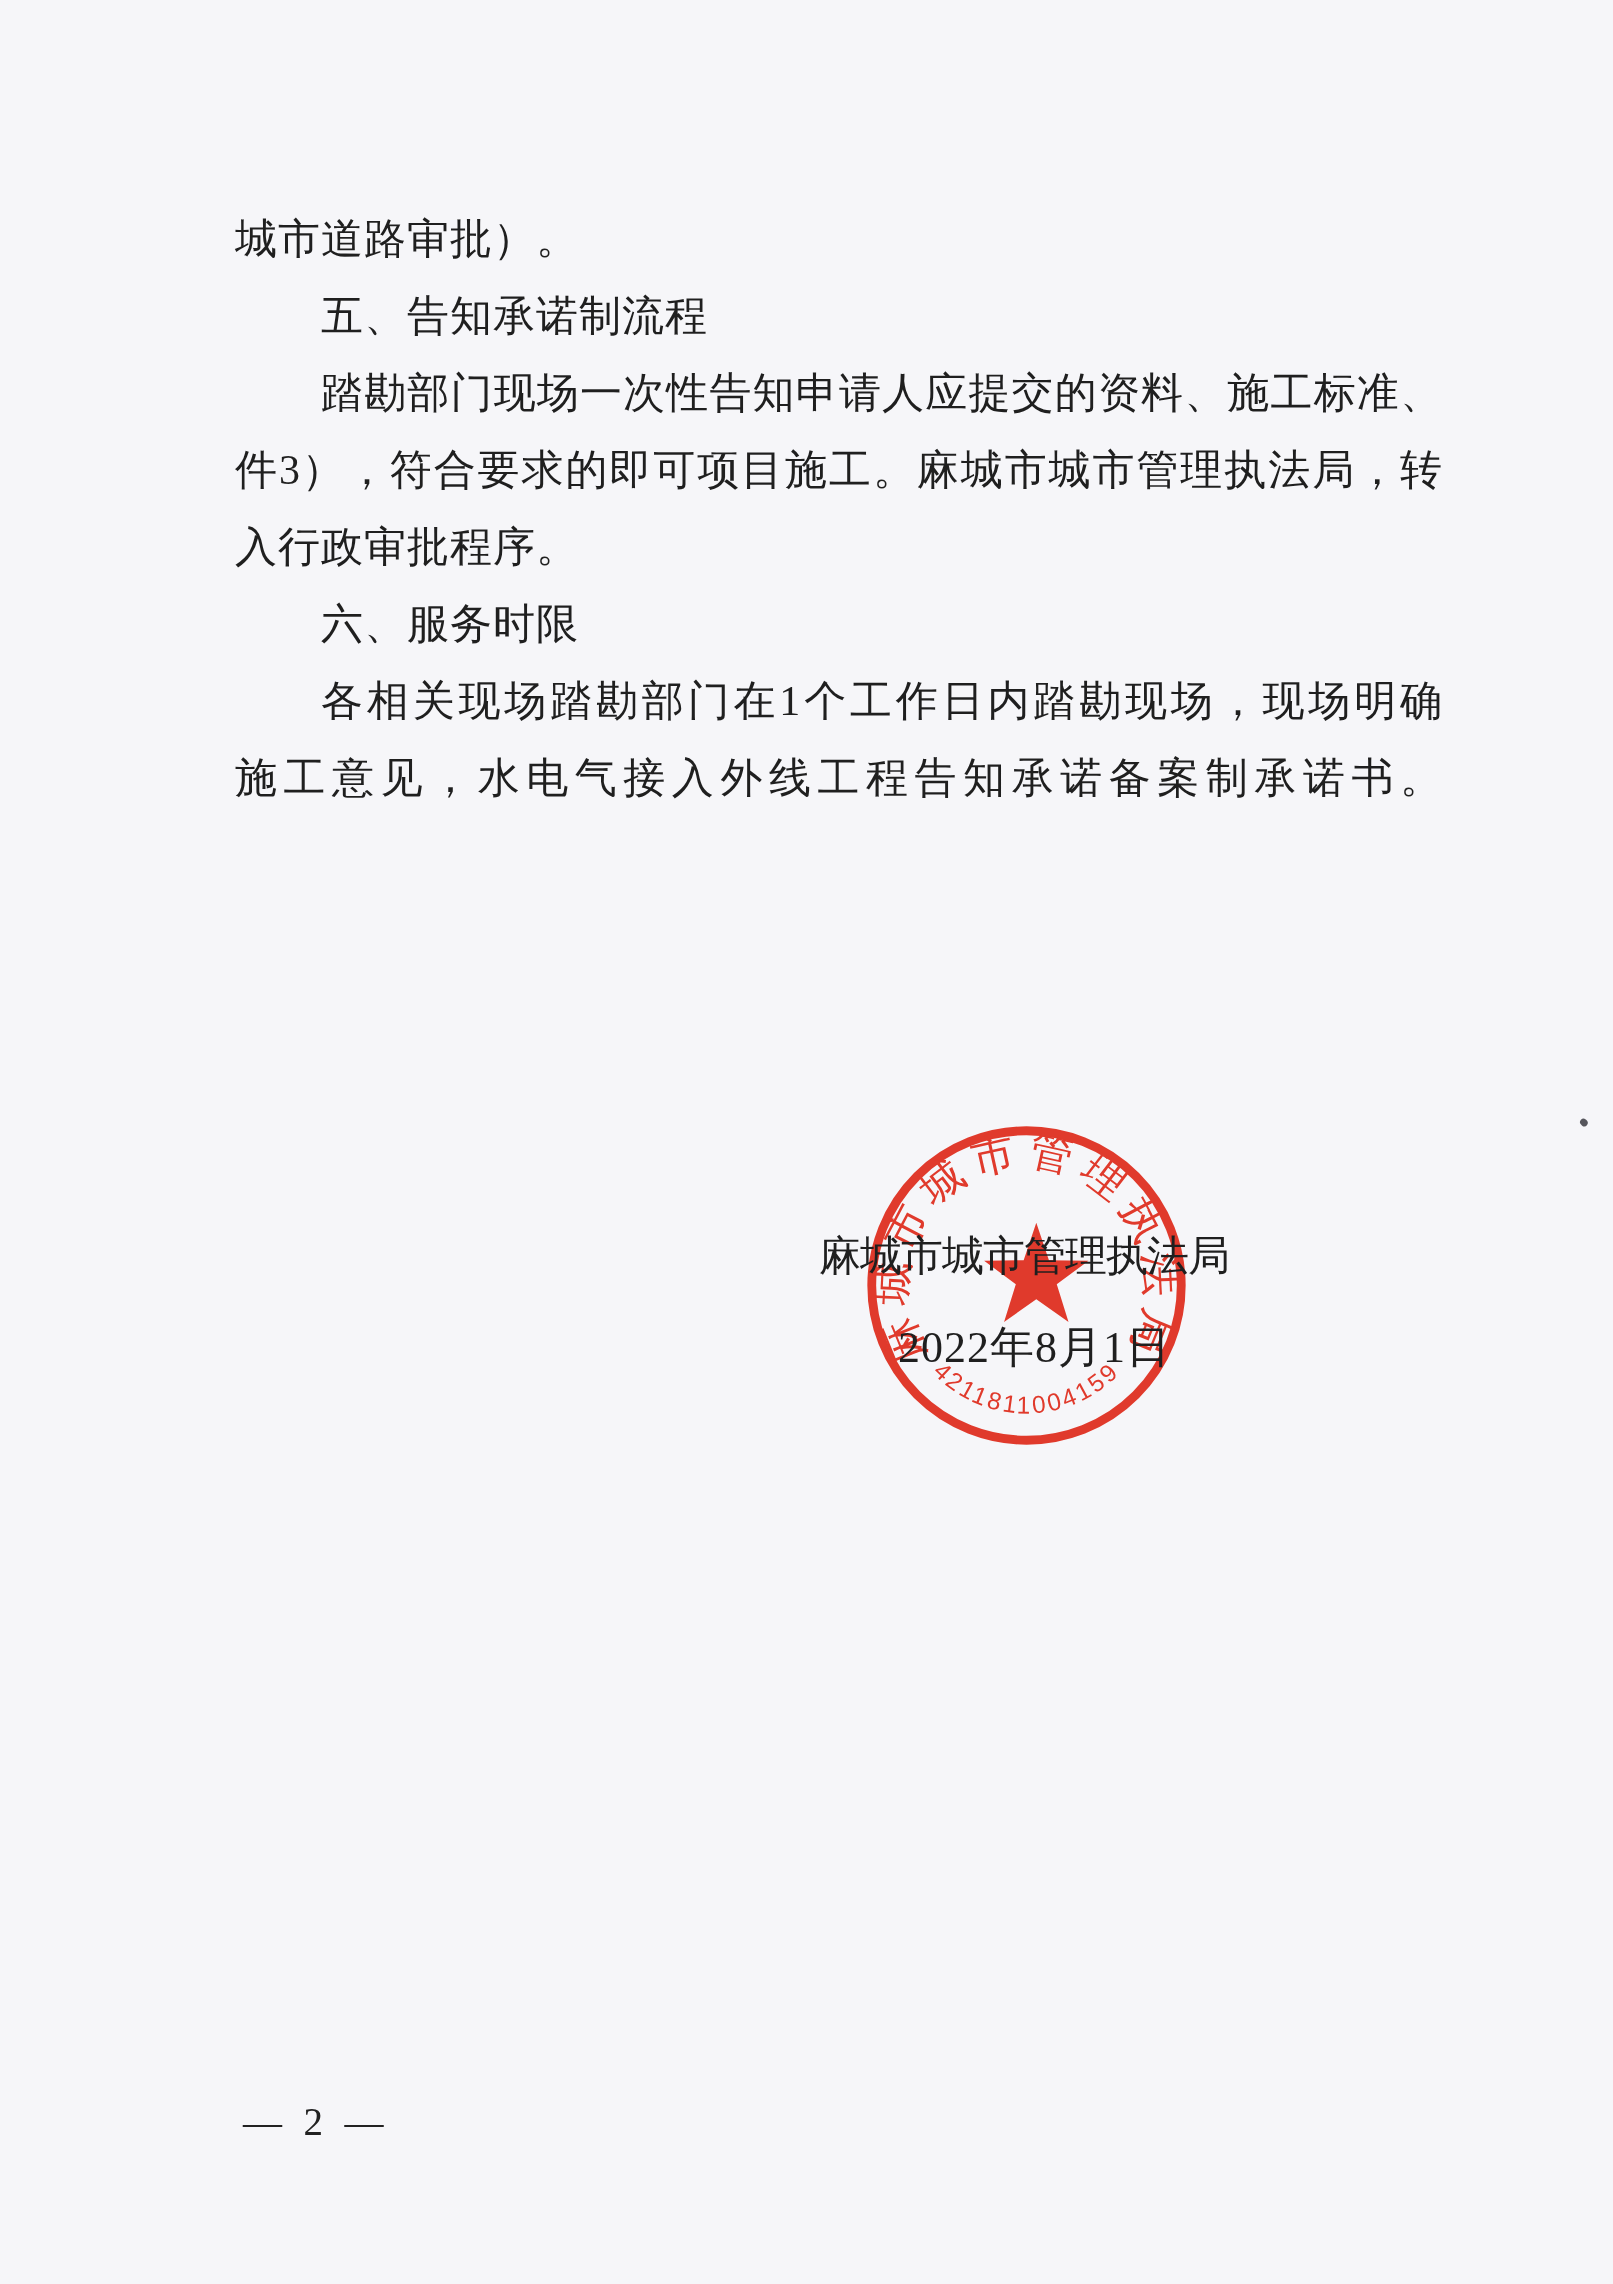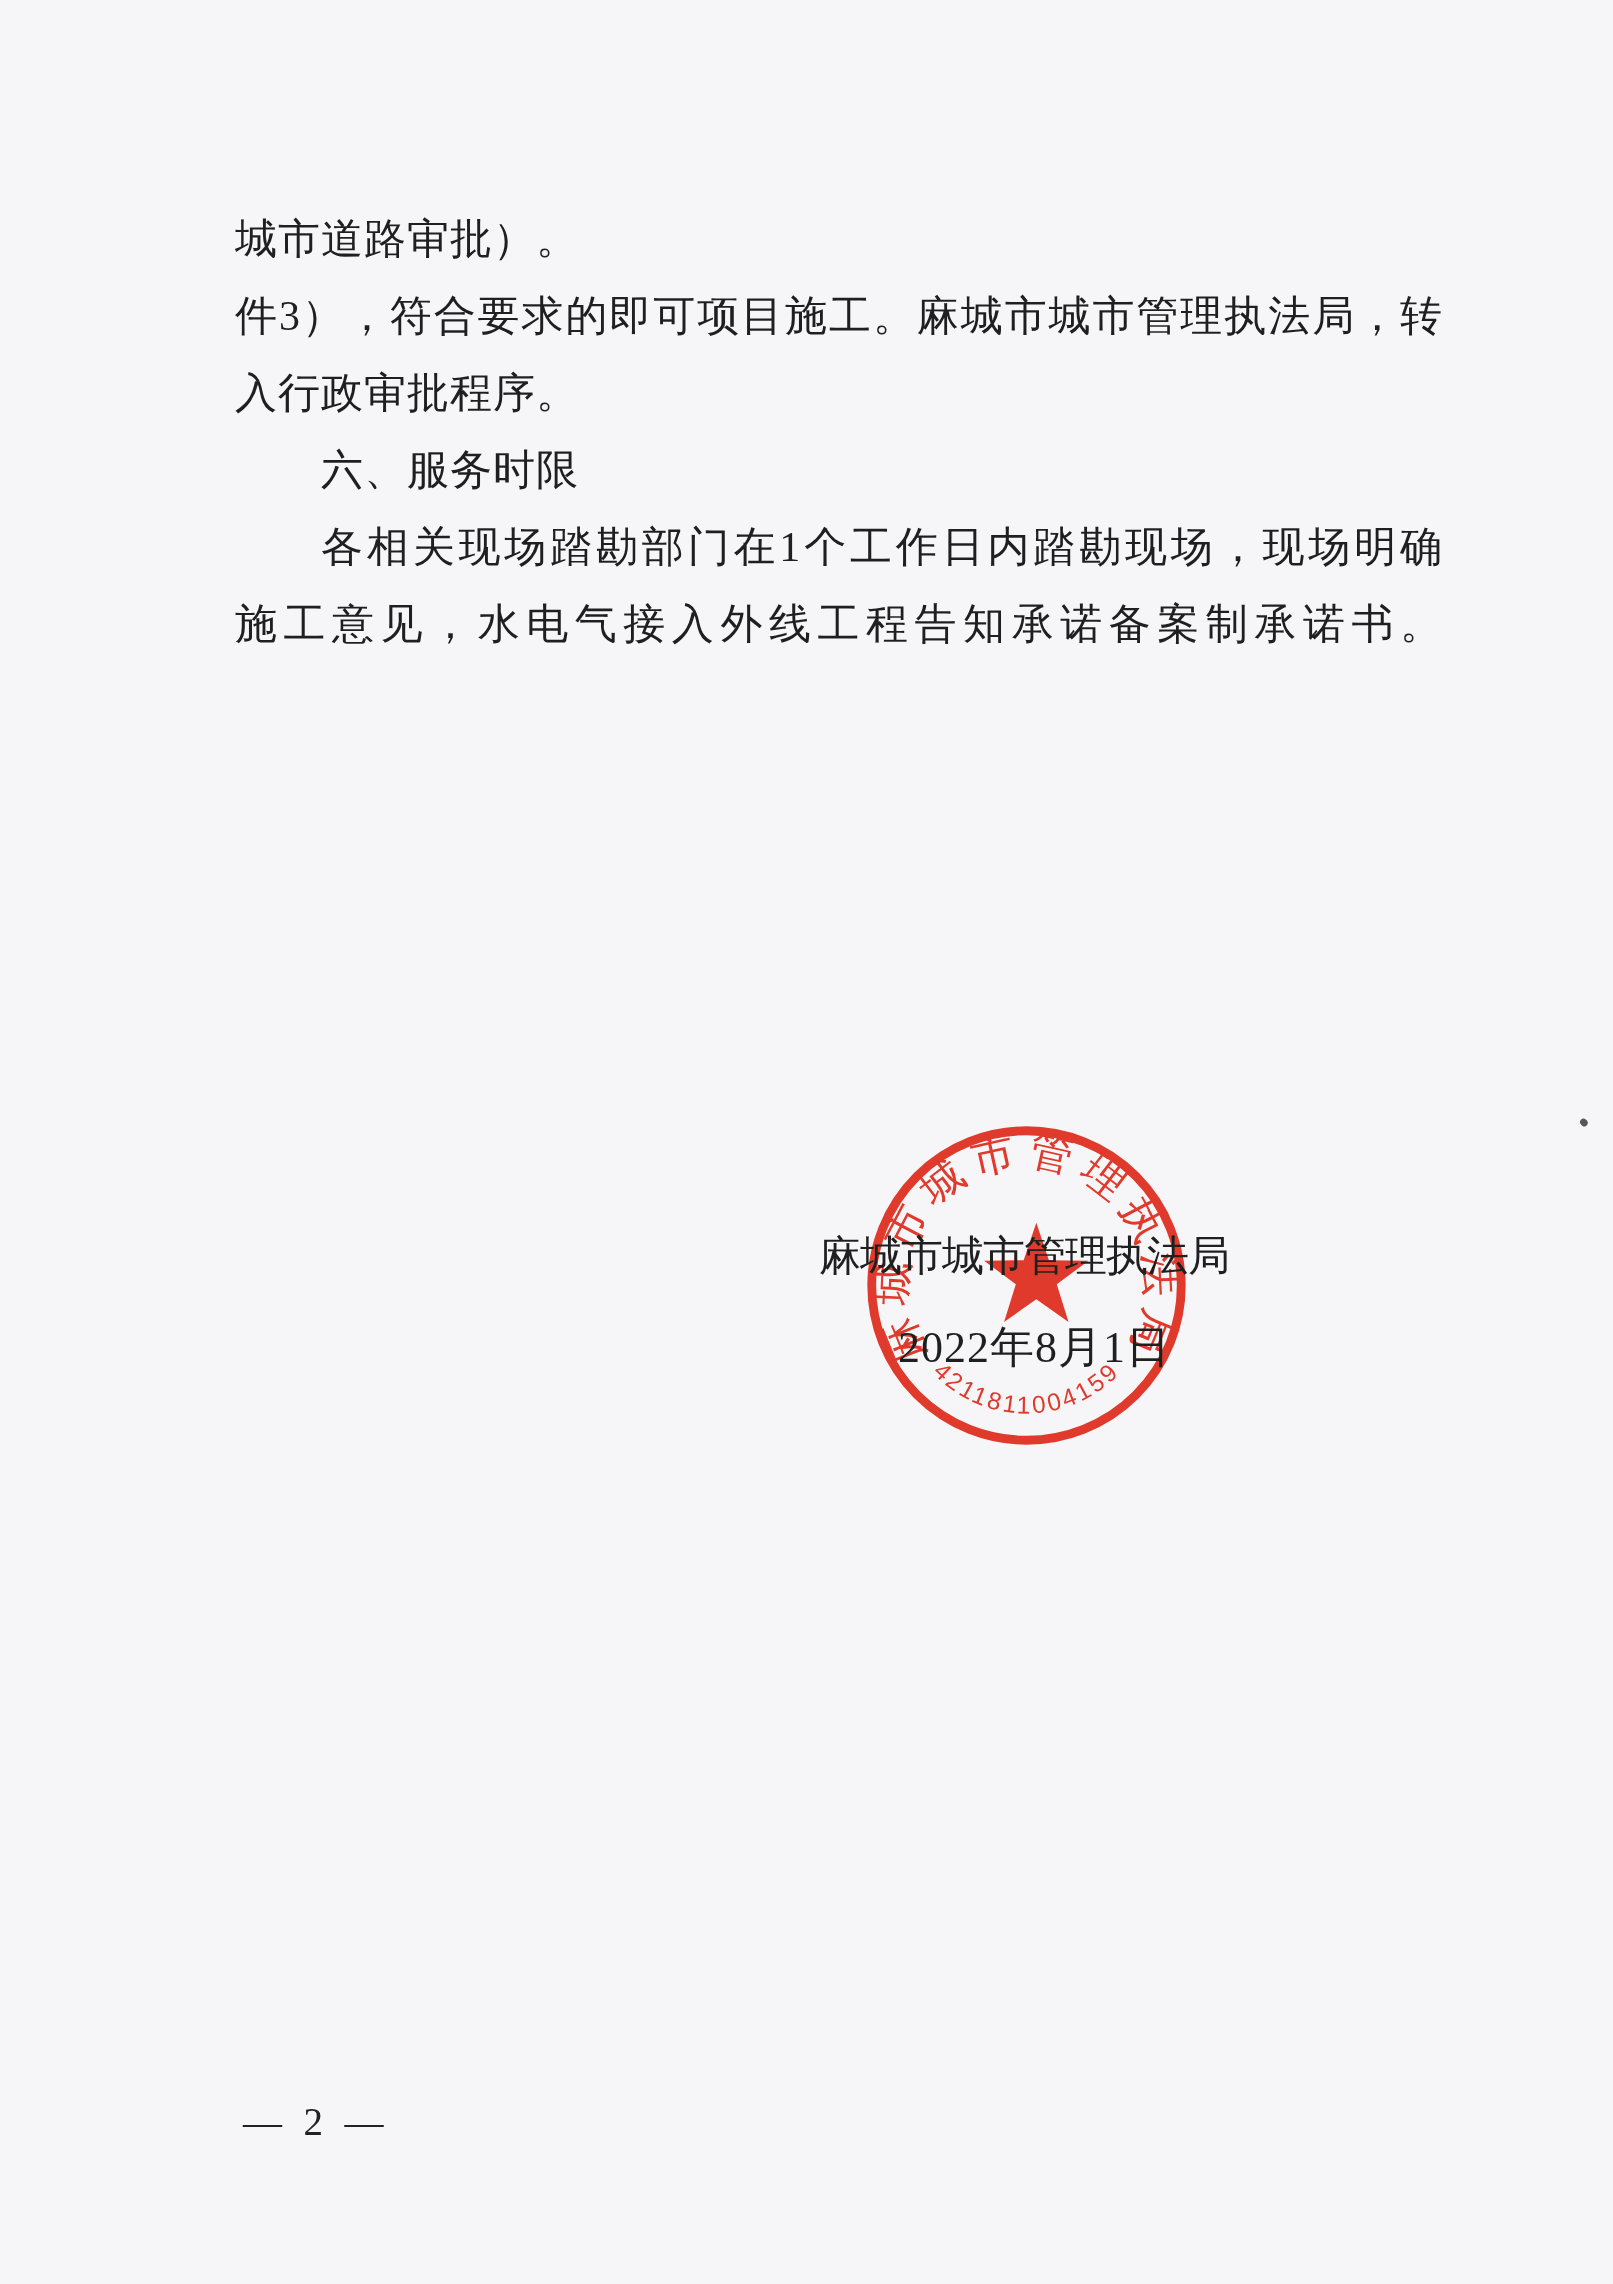--- a/index.html
+++ b/index.html
@@ -62,20 +62,22 @@
     opacity:.85;
   }
 </style>
 </head>
 <body>
 
 <div class="page">
 
   <div class="text-block">
     <div class="line">城市道路审批）。</div>
+    <div class="line indent">五、告知承诺制流程</div>
+    <div class="line fill indent">踏勘部门现场一次性告知申请人应提交的资料、施工标准、</div>
     <div class="line fill">件3），符合要求的即可项目施工。麻城市城市管理执法局，转</div>
     <div class="line">入行政审批程序。</div>
     <div class="line indent">六、服务时限</div>
     <div class="line fill indent">各相关现场踏勘部门在1个工作日内踏勘现场，现场明确</div>
     <div class="line fill">施工意见，水电气接入外线工程告知承诺备案制承诺书。</div>
   </div>
 
   <div class="stamp">
     <svg viewBox="0 0 340 340">
       <defs>

